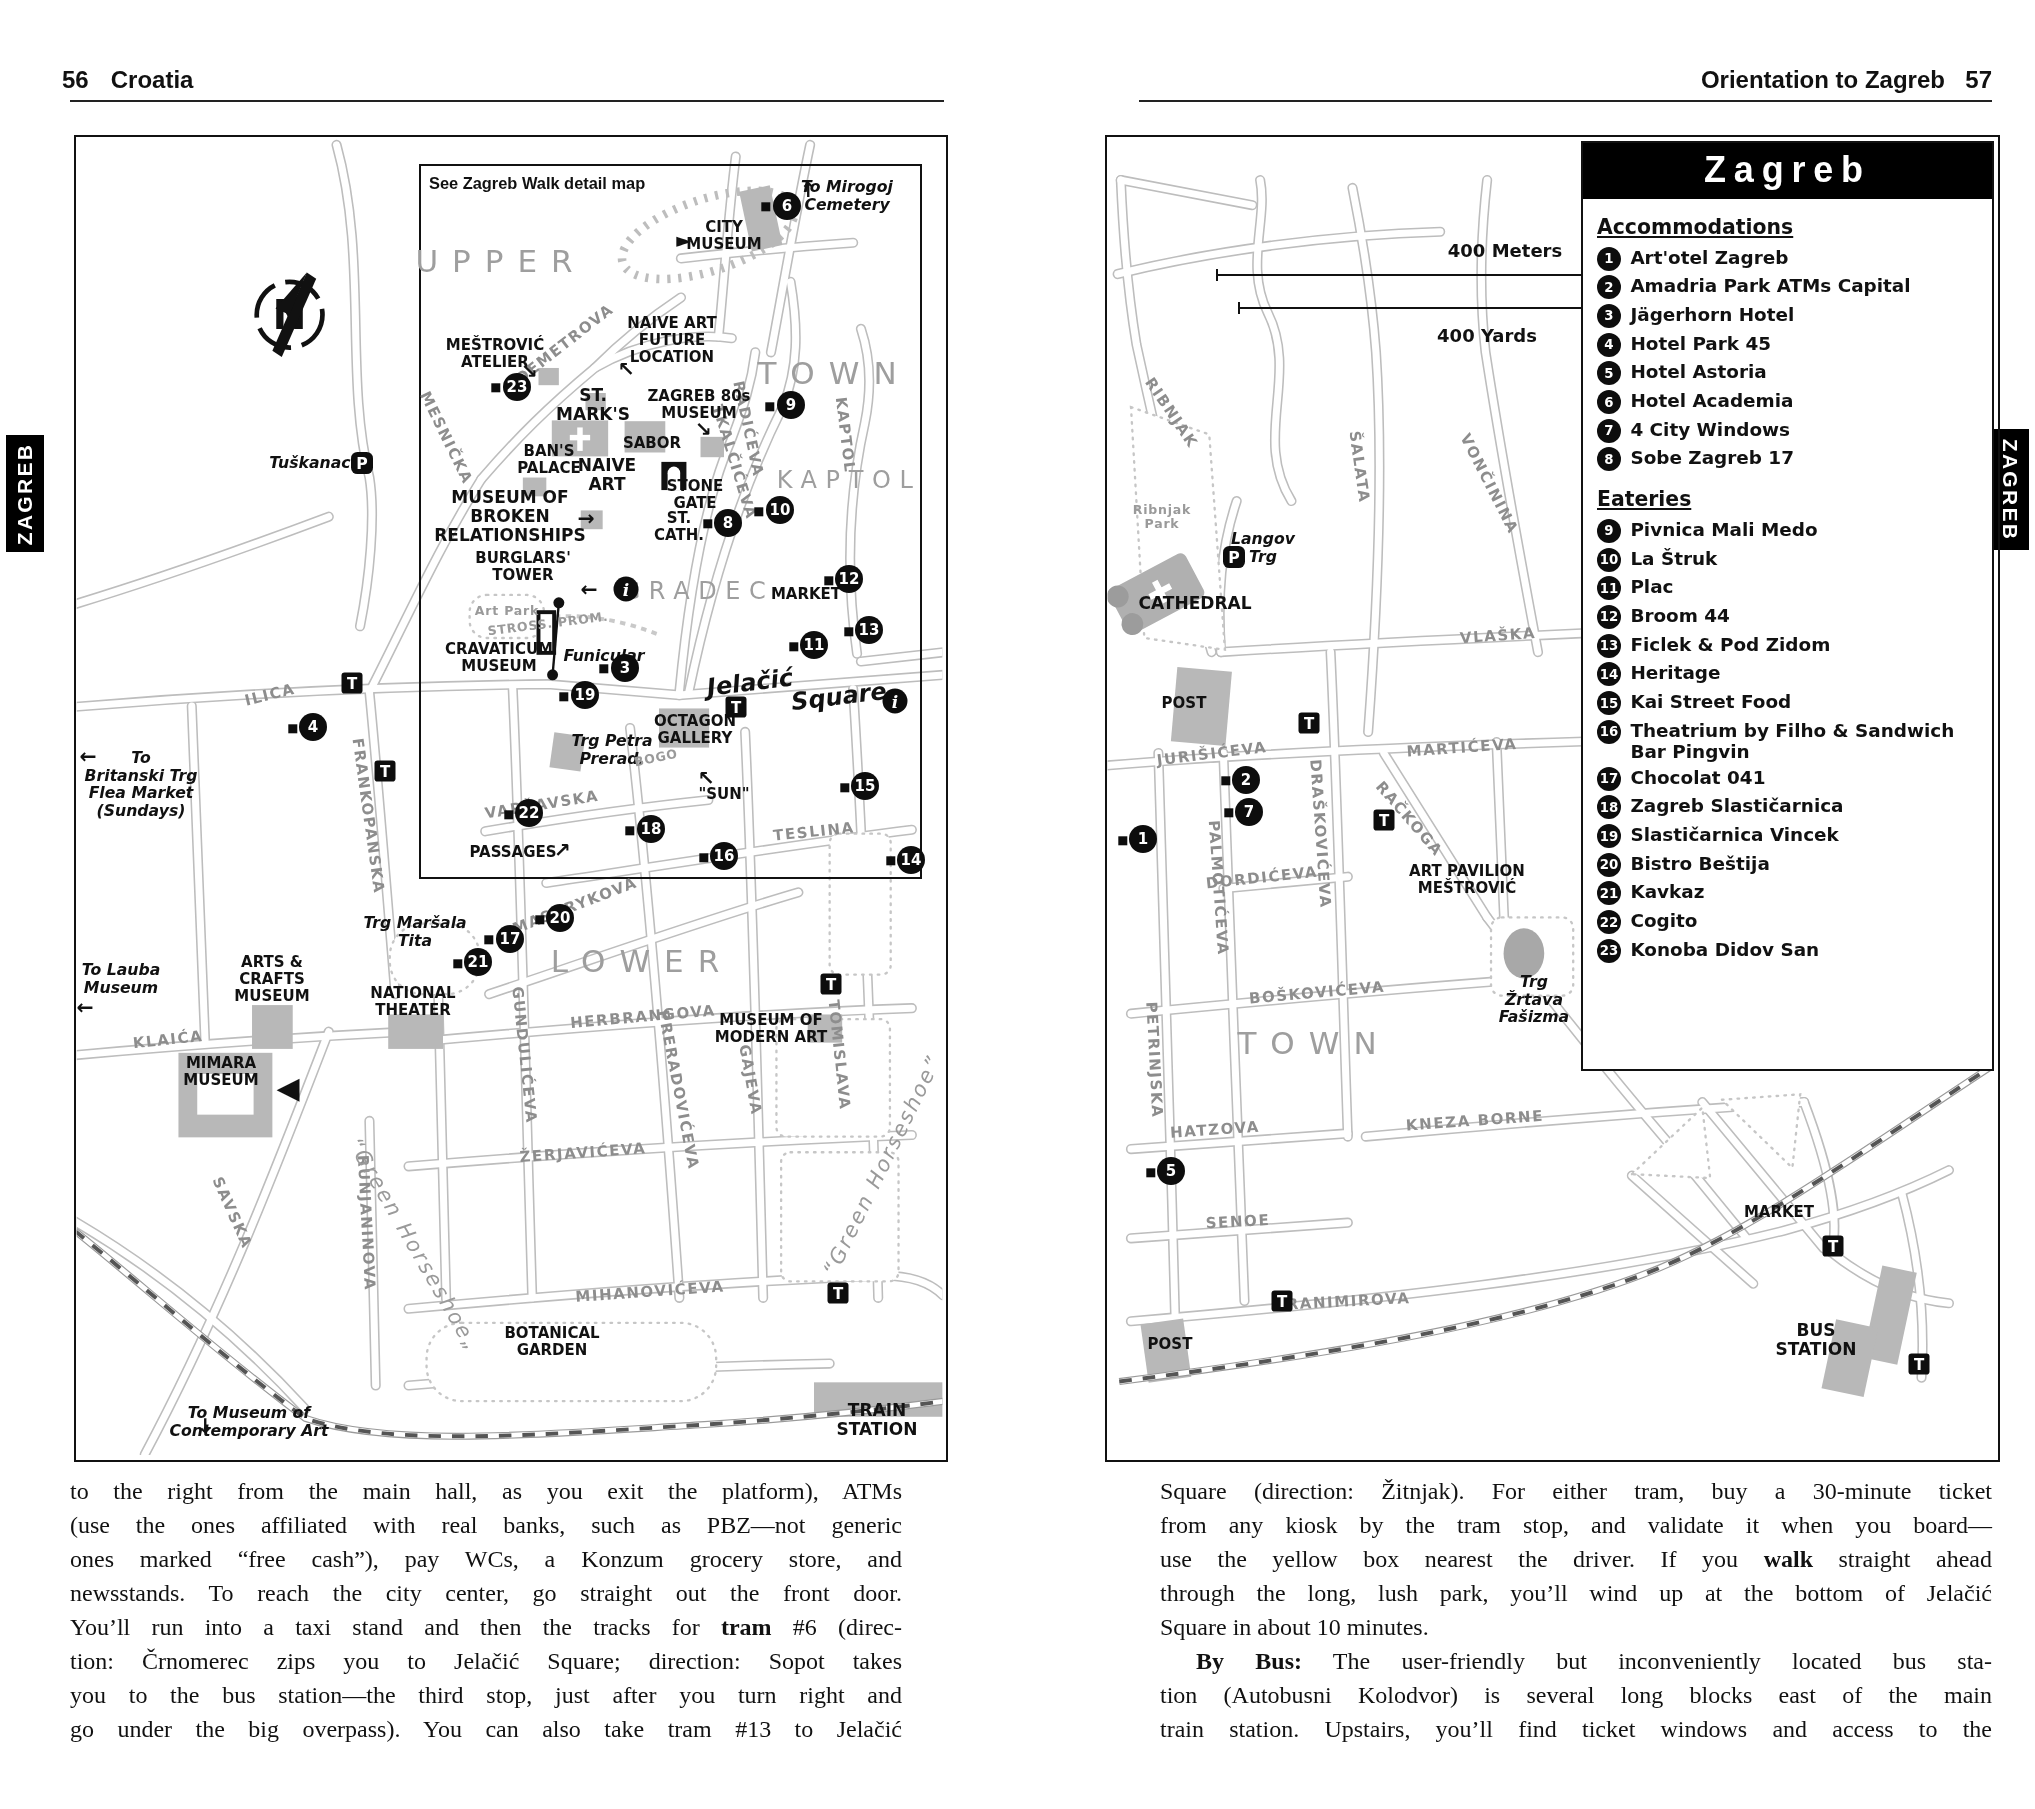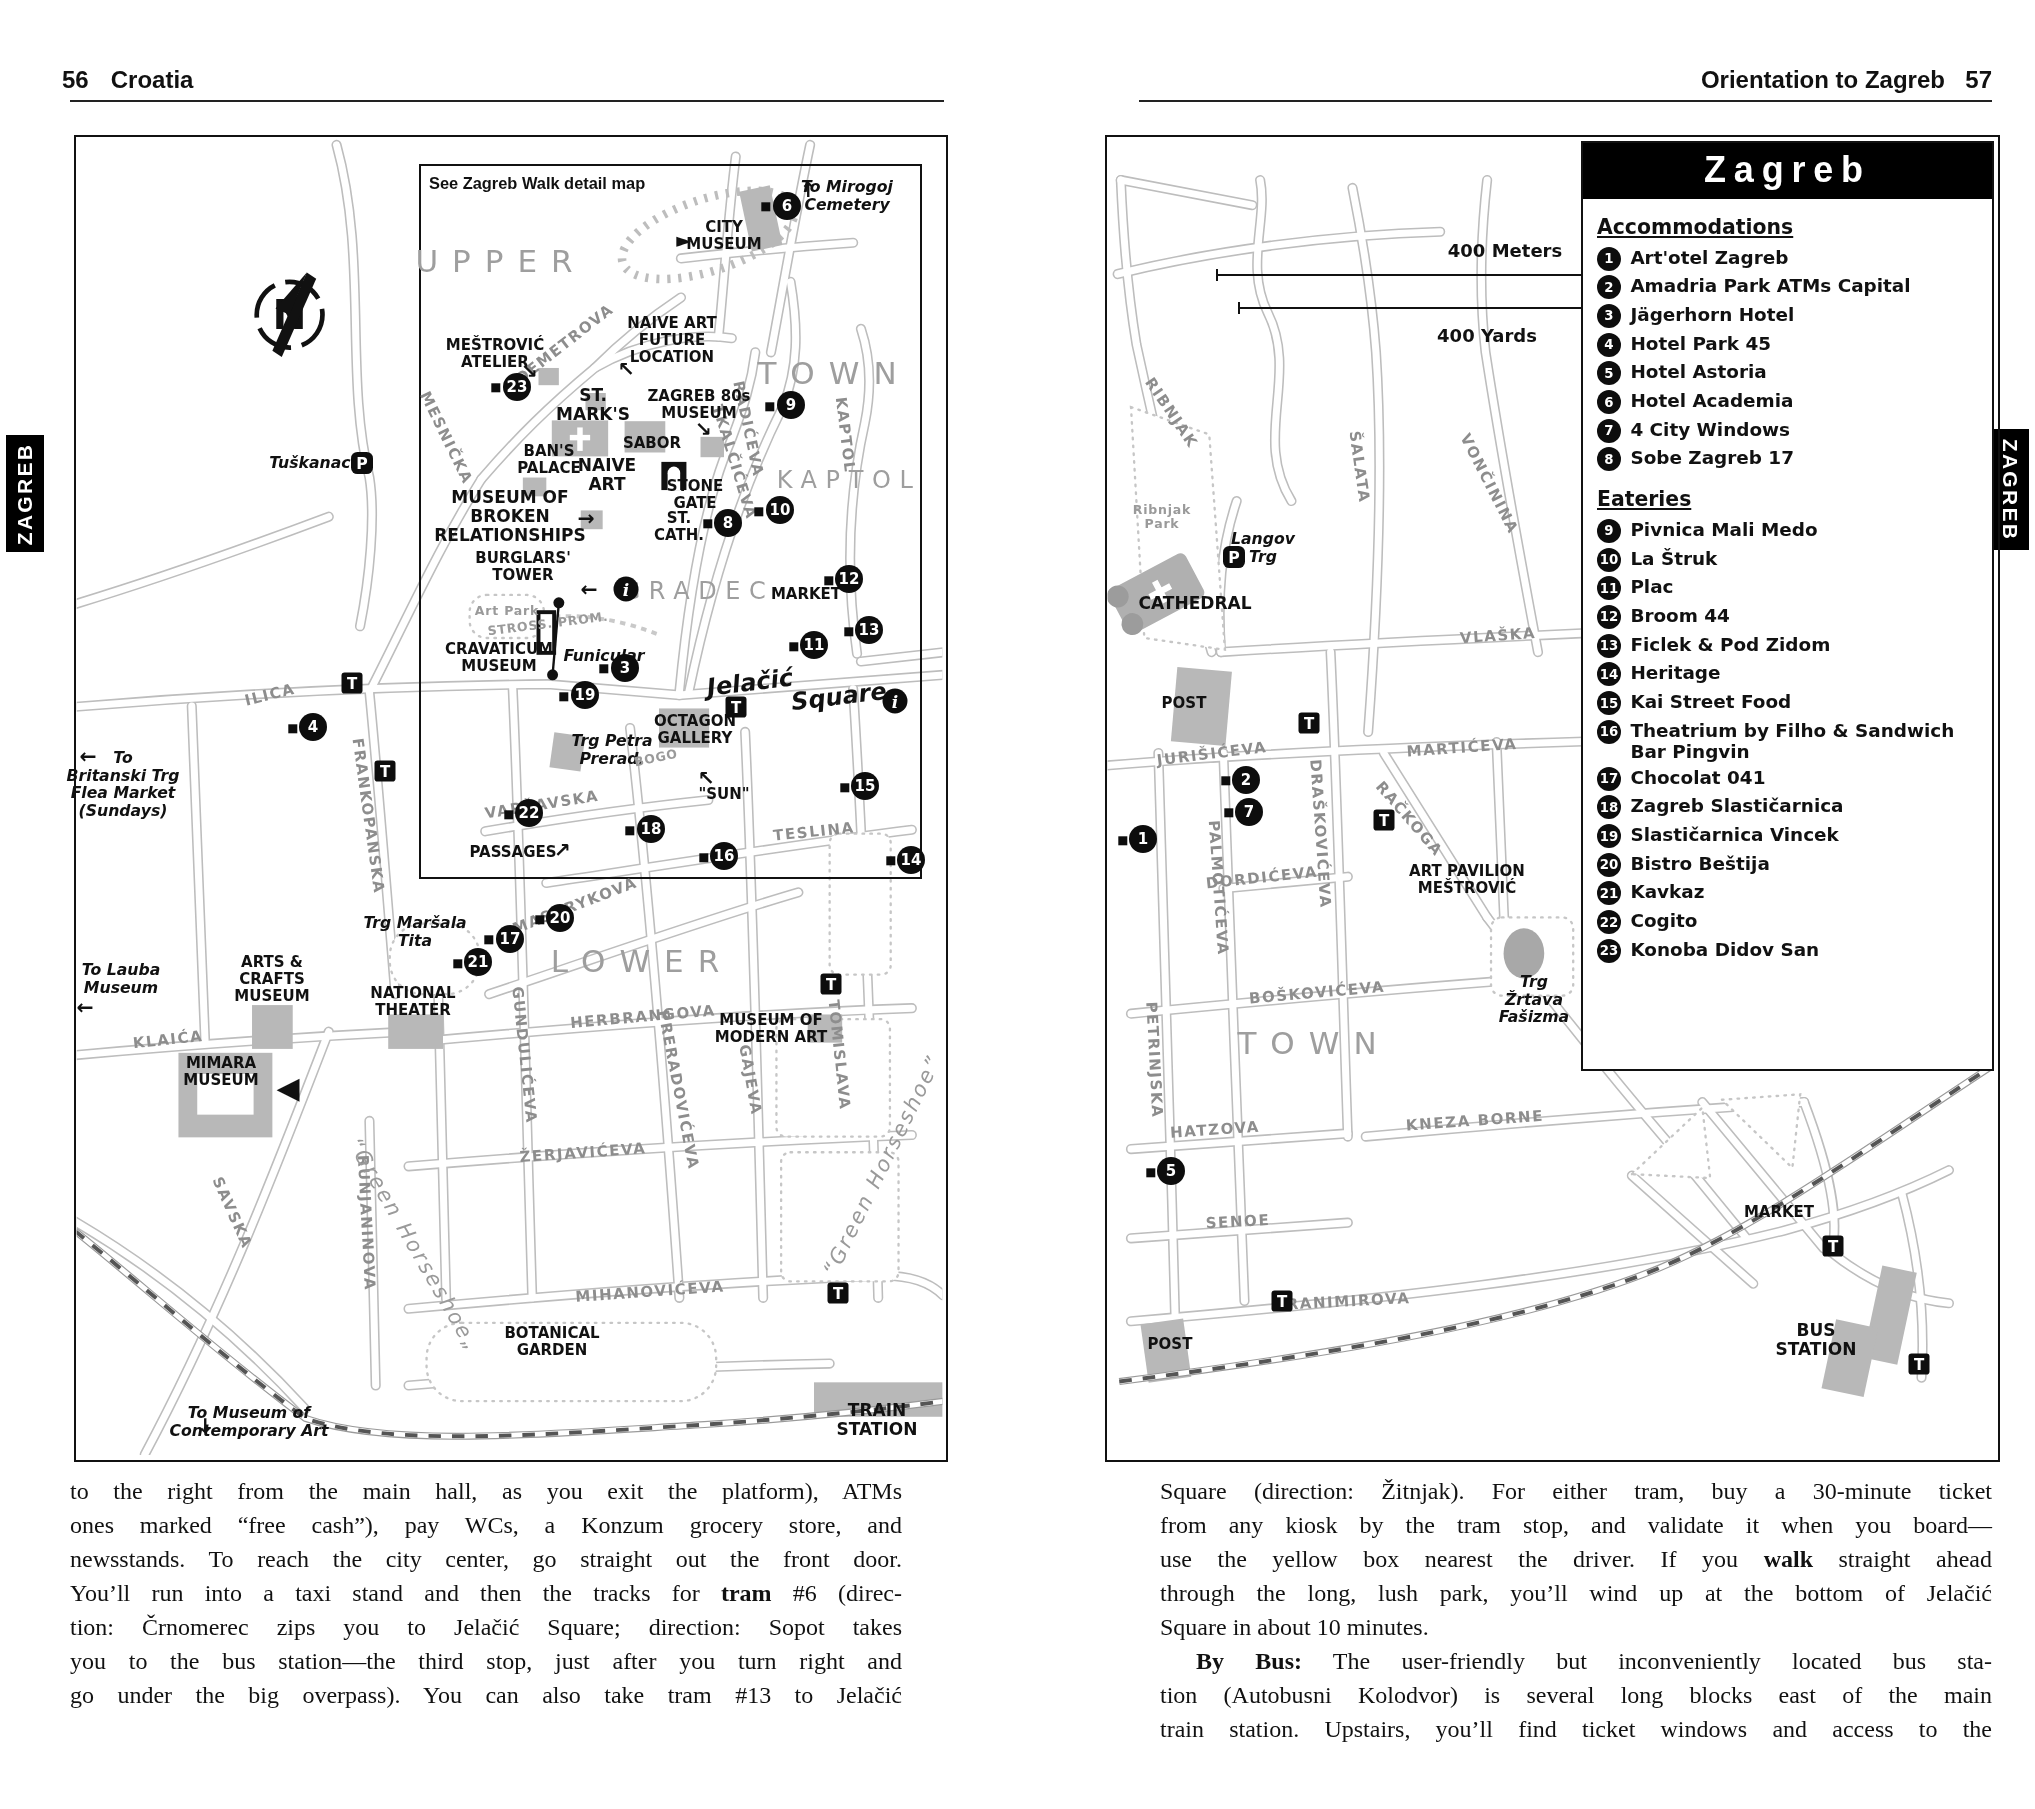--- a/index.html
+++ b/index.html
@@ -381,21 +381,21 @@
       <div class="lbl poi" style="left: 499px; top: 658px;">CRAVATICUM
 MUSEUM</div>
       <div class="lbl note-lg" style="left: 750px; top: 683px; transform: translate(-50%, -50%) rotate(-7deg);">Jelačić</div>
       <div class="lbl note-lg" style="left: 839px; top: 697px; transform: translate(-50%, -50%) rotate(-7deg);">Square</div>
       <div class="lbl street" style="left: 270px; top: 695px; transform: translate(-50%, -50%) rotate(-14deg);">ILICA</div>
       <div class="lbl poi" style="left: 695px; top: 730px;">OCTAGON
 GALLERY</div>
       <div class="lbl note" style="left: 612px; top: 750px;">Trg Petra
 Prerad.</div>
       <div class="lbl street-sm" style="left: 656px; top: 758px; transform: translate(-50%, -50%) rotate(-12deg);">BOGO</div>
-      <div class="lbl note" style="left: 123px; top: 784px;">To
+      <div class="lbl note" style="left: 141px; top: 784px;">To
 Britanski Trg
 Flea Market
 (Sundays)</div>
       <div class="lbl poi" style="left: 724px; top: 794px;">"SUN"</div>
       <div class="lbl street" style="left: 542px; top: 805px; transform: translate(-50%, -50%) rotate(-9deg);">VARŠAVSKA</div>
       <div class="lbl street" style="left: 814px; top: 832px; transform: translate(-50%, -50%) rotate(-6deg);">TESLINA</div>
       <div class="lbl poi" style="left: 513px; top: 852px;">PASSAGES</div>
       <div class="lbl street" style="left: 368px; top: 816px; transform: translate(-50%, -50%) rotate(82deg);">FRANKOPANSKA</div>
       <div class="lbl street" style="left: 575px; top: 906px; transform: translate(-50%, -50%) rotate(-21deg);">MASARYKOVA</div>
       <div class="lbl note" style="left: 415px; top: 932px;">Trg Maršala
@@ -632,20 +632,21 @@
         </div>
         <div class="legend-item">
           <div class="legend-num">23</div>
           <div>Konoba Didov San</div>
         </div>
       </div>
   </div>
 
   <div class="bodycol" id="body-left" style="left:70px;top:1478px;">
       <div class="tline">to the right from the main hall, as you exit the platform), ATMs</div>
+      <div class="tline">(use the ones affiliated with real banks, such as PBZ—not generic</div>
       <div class="tline">ones marked “free cash”), pay WCs, a Konzum grocery store, and</div>
       <div class="tline">newsstands. To reach the city center, go straight out the front door.</div>
       <div class="tline">You’ll run into a taxi stand and then the tracks for <b>tram</b> #6 (direc-</div>
       <div class="tline">tion: Črnomerec zips you to Jelačić Square; direction: Sopot takes</div>
       <div class="tline">you to the bus station—the third stop, just after you turn right and</div>
       <div class="tline">go under the big overpass). You can also take tram #13 to Jelačić</div>
     </div>
   <div class="bodycol" id="body-right" style="left:1160px;top:1478px;">
       <div class="tline">Square (direction: Žitnjak). For either tram, buy a 30-minute ticket</div>
       <div class="tline">from any kiosk by the tram stop, and validate it when you board—</div>

